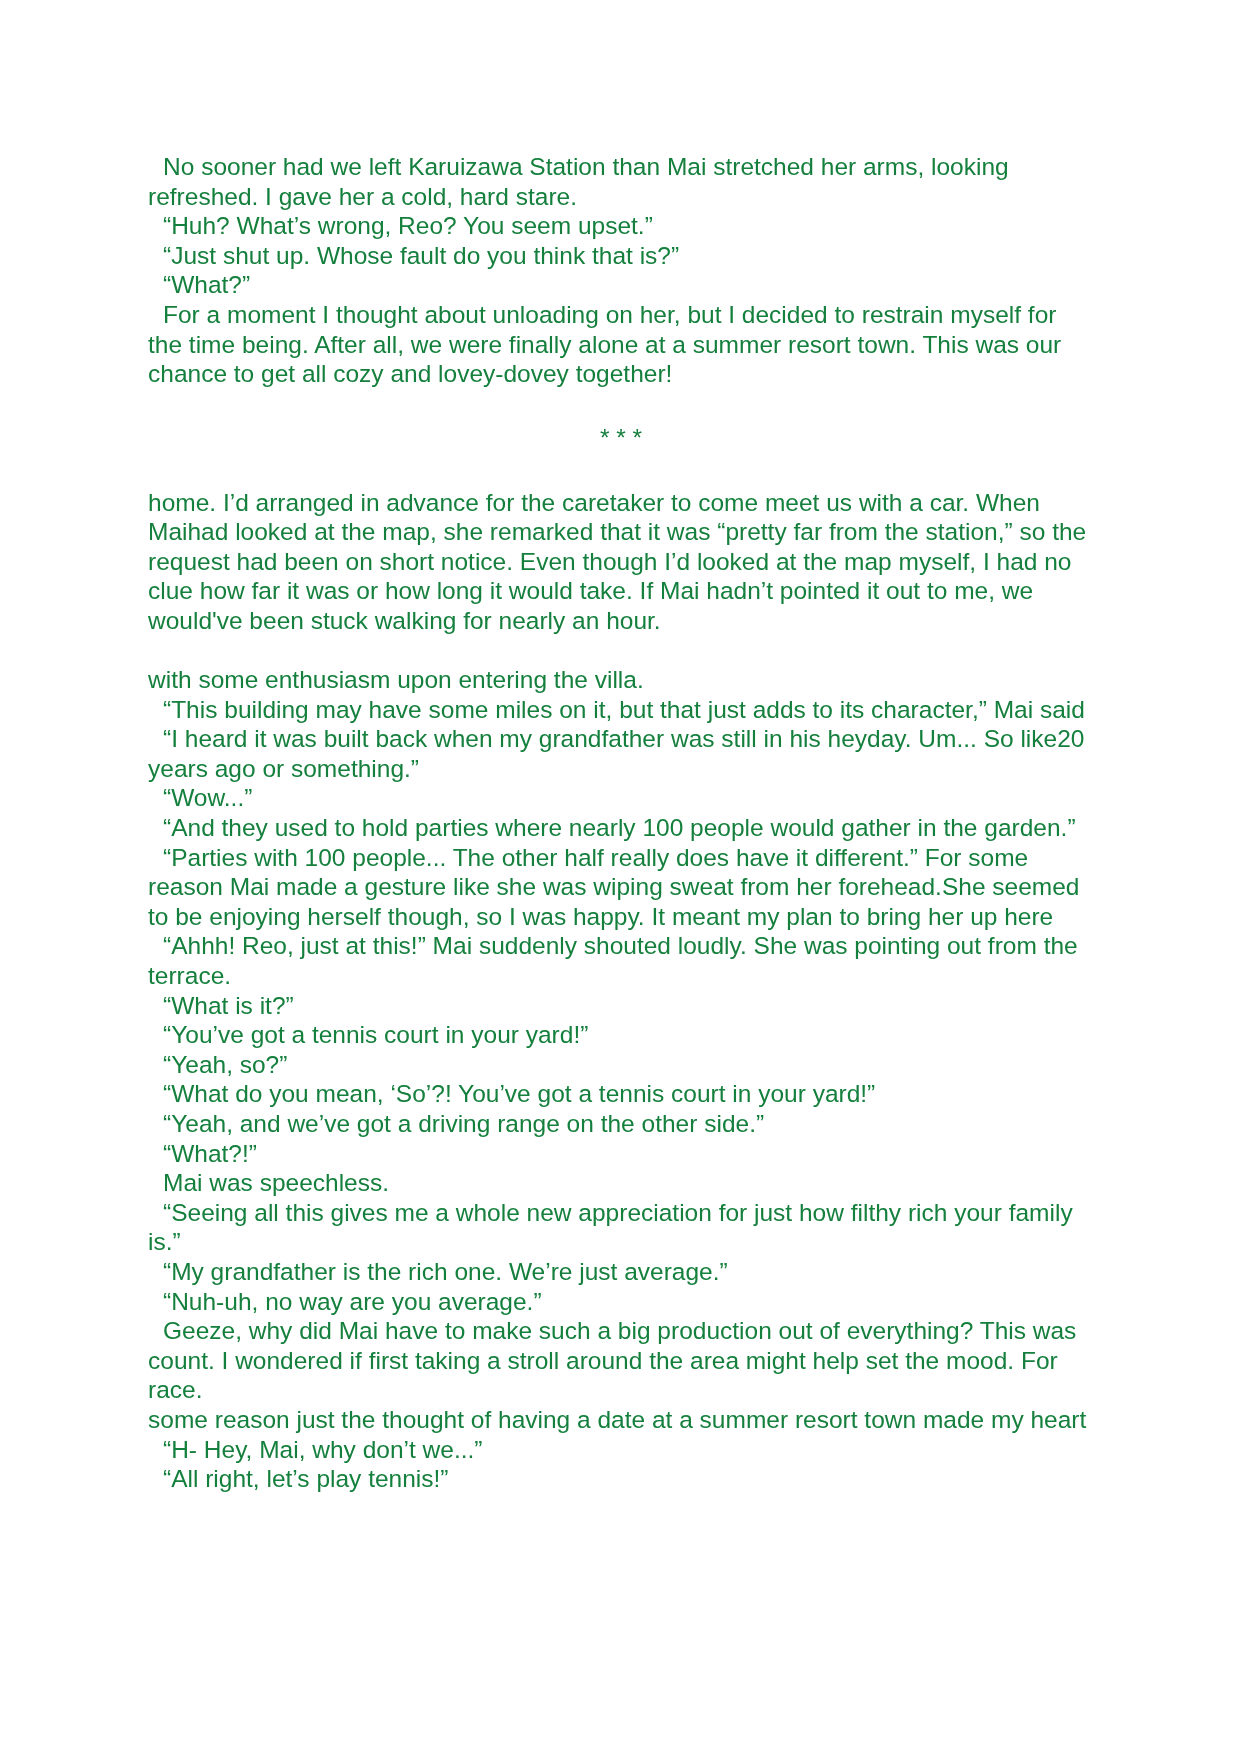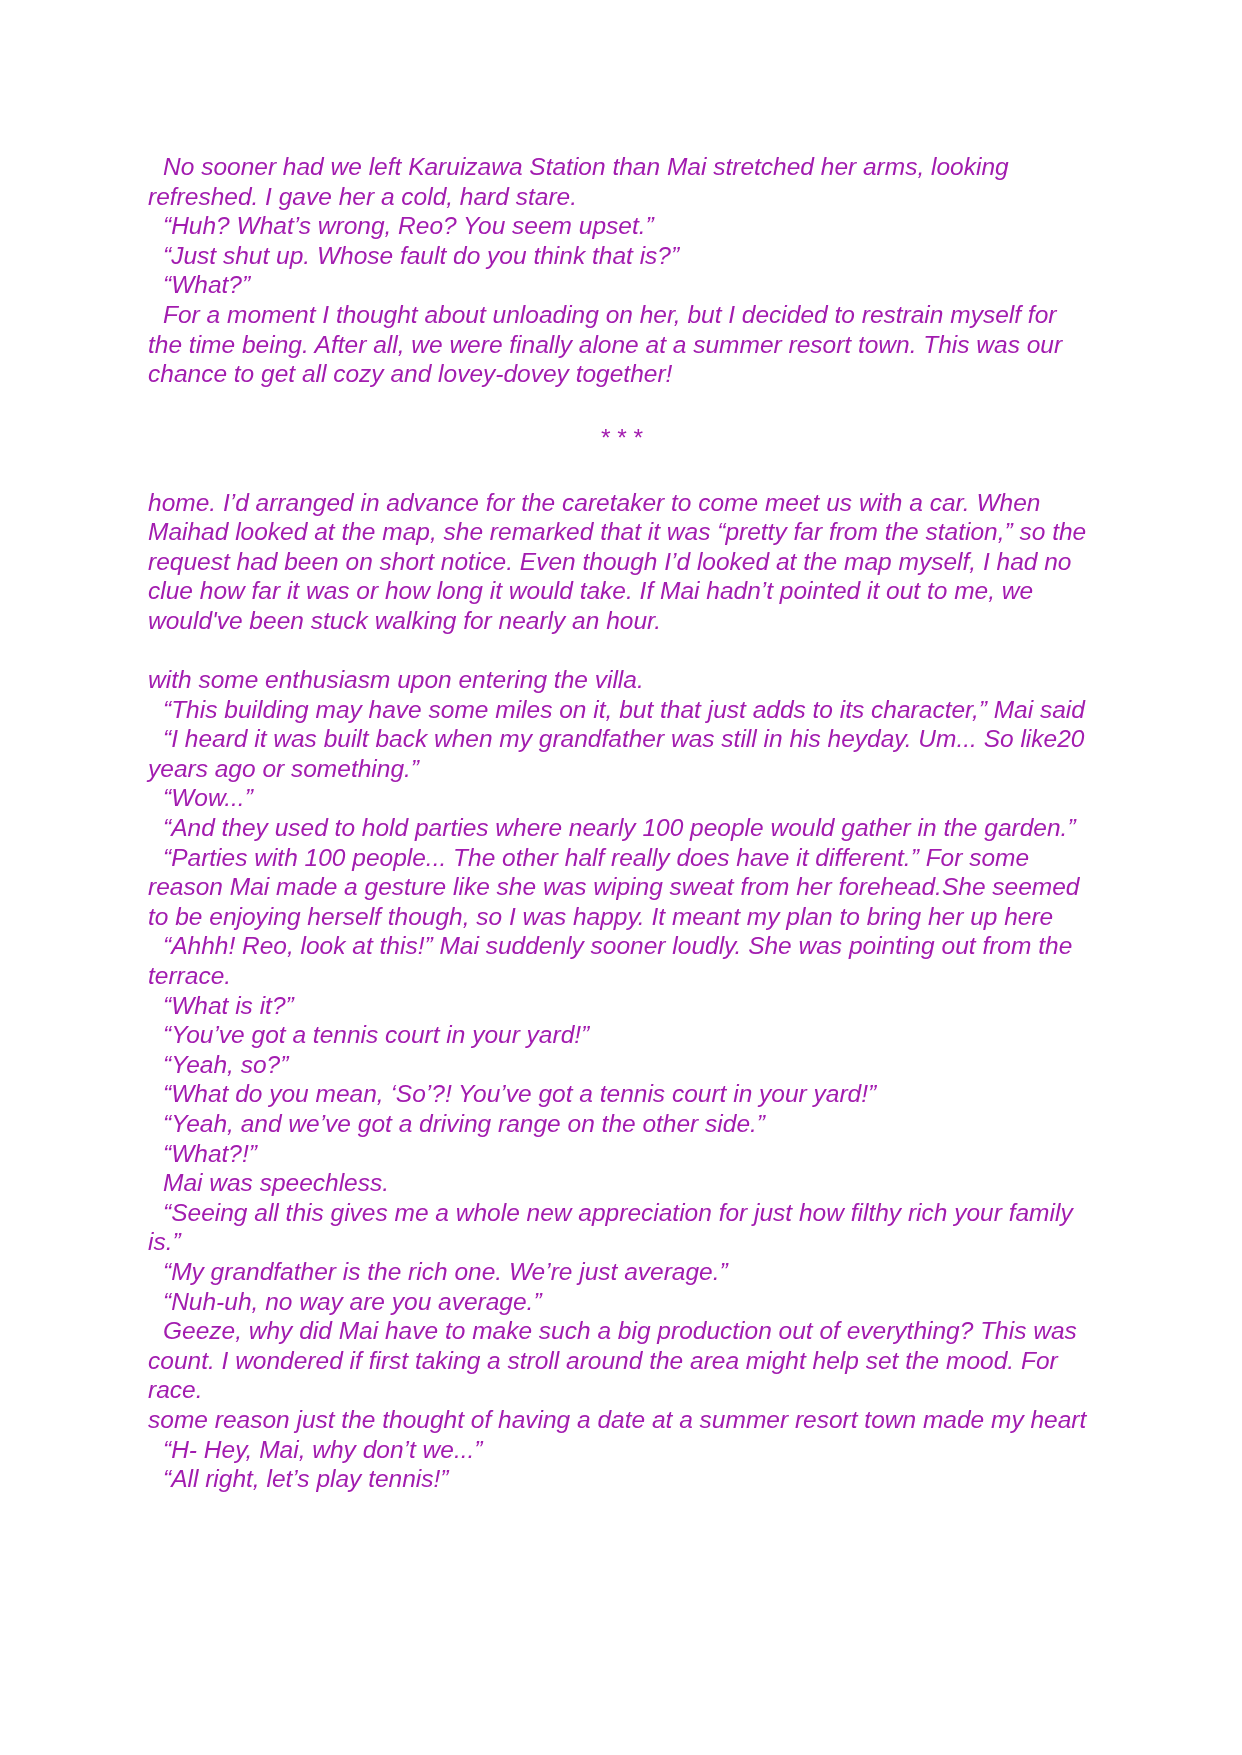--- a/index.html
+++ b/index.html
@@ -46,21 +46,21 @@
   .sep {
     text-align: center;
     margin: 5px 0;
     white-space: pre;
   }
 </style>
 </head>
 <body style="background: rgb(255, 255, 255);">
 
 <div class="page">
-  <div class="text-column" id="text-column" style="color: #a21caf; font-style: italic;">
+  <div class="text-column" id="text-column" style="color: #15803d;">
       <div class="para">
         <div class="line first">No sooner had we left Karuizawa Station than Mai stretched her arms, looking</div>
         <div class="line">refreshed. I gave her a cold, hard stare.</div>
       </div>
       <div class="para">
         <div class="line first">“Huh? What’s wrong, Reo? You seem upset.”</div>
       </div>
       <div class="para">
         <div class="line first">“Just shut up. Whose fault do you think that is?”</div>
       </div>
@@ -96,21 +96,21 @@
       </div>
       <div class="para">
         <div class="line first">“And they used to hold parties where nearly 100 people would gather in the garden.”</div>
       </div>
       <div class="para">
         <div class="line first">“Parties with 100 people... The other half really does have it different.” For some</div>
         <div class="line">reason Mai made a gesture like she was wiping sweat from her forehead.She seemed</div>
         <div class="line">to be enjoying herself though, so I was happy. It meant my plan to bring her up here</div>
       </div>
       <div class="para">
-        <div class="line first">“Ahhh! Reo, look at this!” Mai suddenly sooner loudly. She was pointing out from the</div>
+        <div class="line first">“Ahhh! Reo, just at this!” Mai suddenly shouted loudly. She was pointing out from the</div>
         <div class="line">terrace.</div>
       </div>
       <div class="para">
         <div class="line first">“What is it?”</div>
       </div>
       <div class="para">
         <div class="line first">“You’ve got a tennis court in your yard!”</div>
       </div>
       <div class="para">
         <div class="line first">“Yeah, so?”</div>

